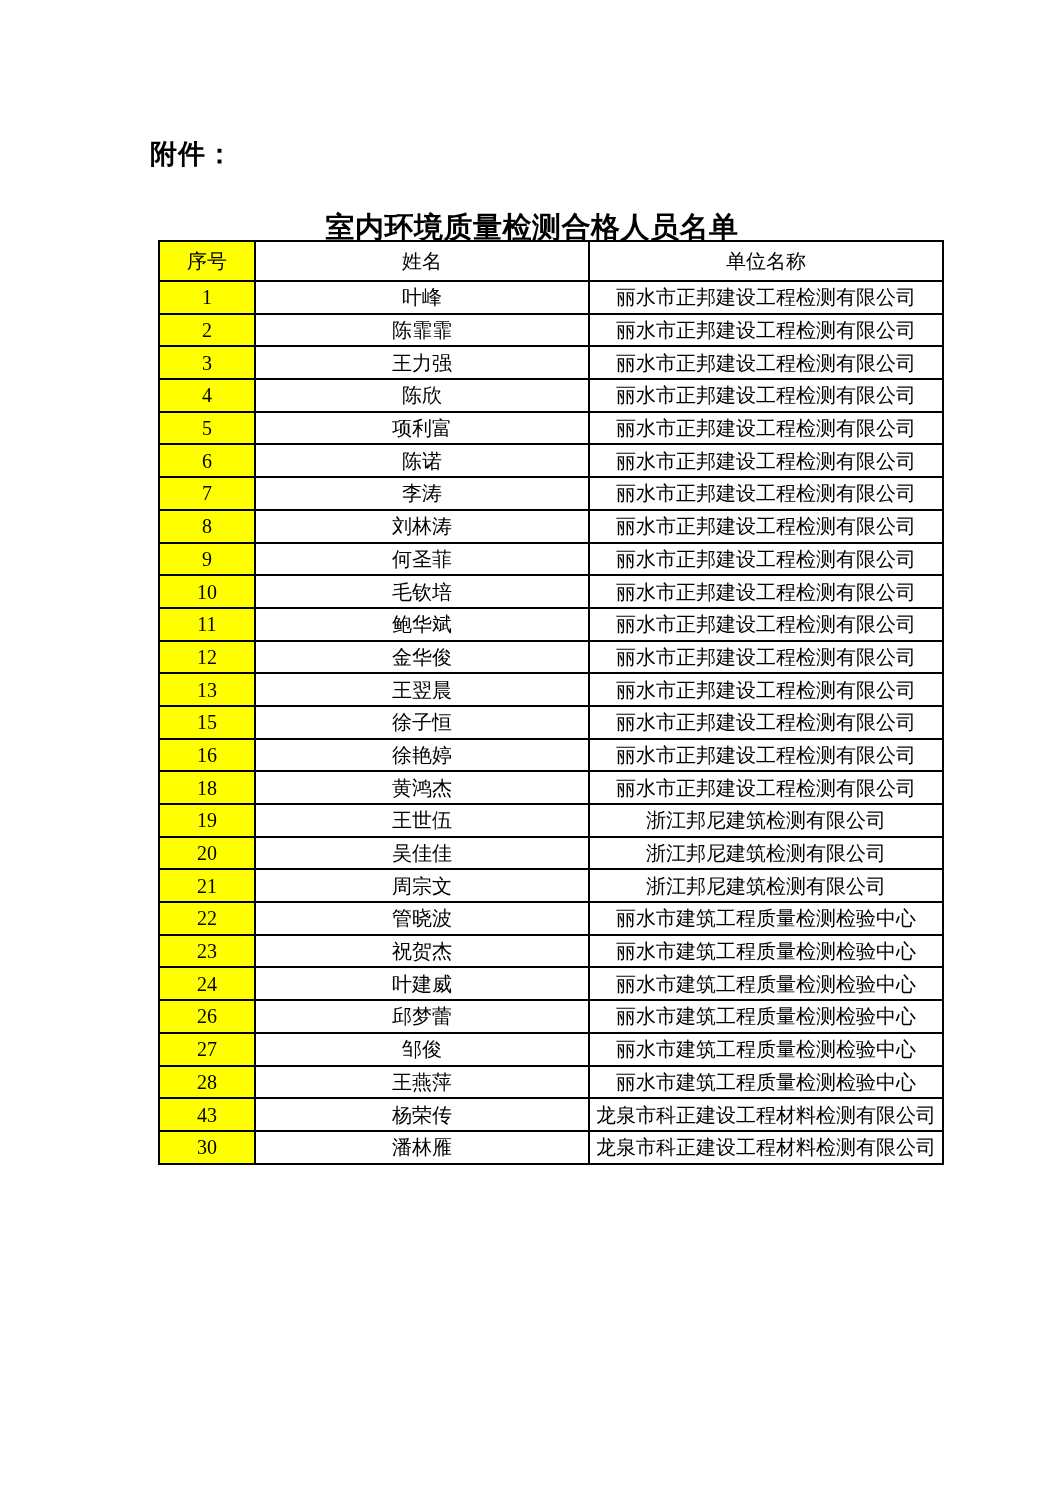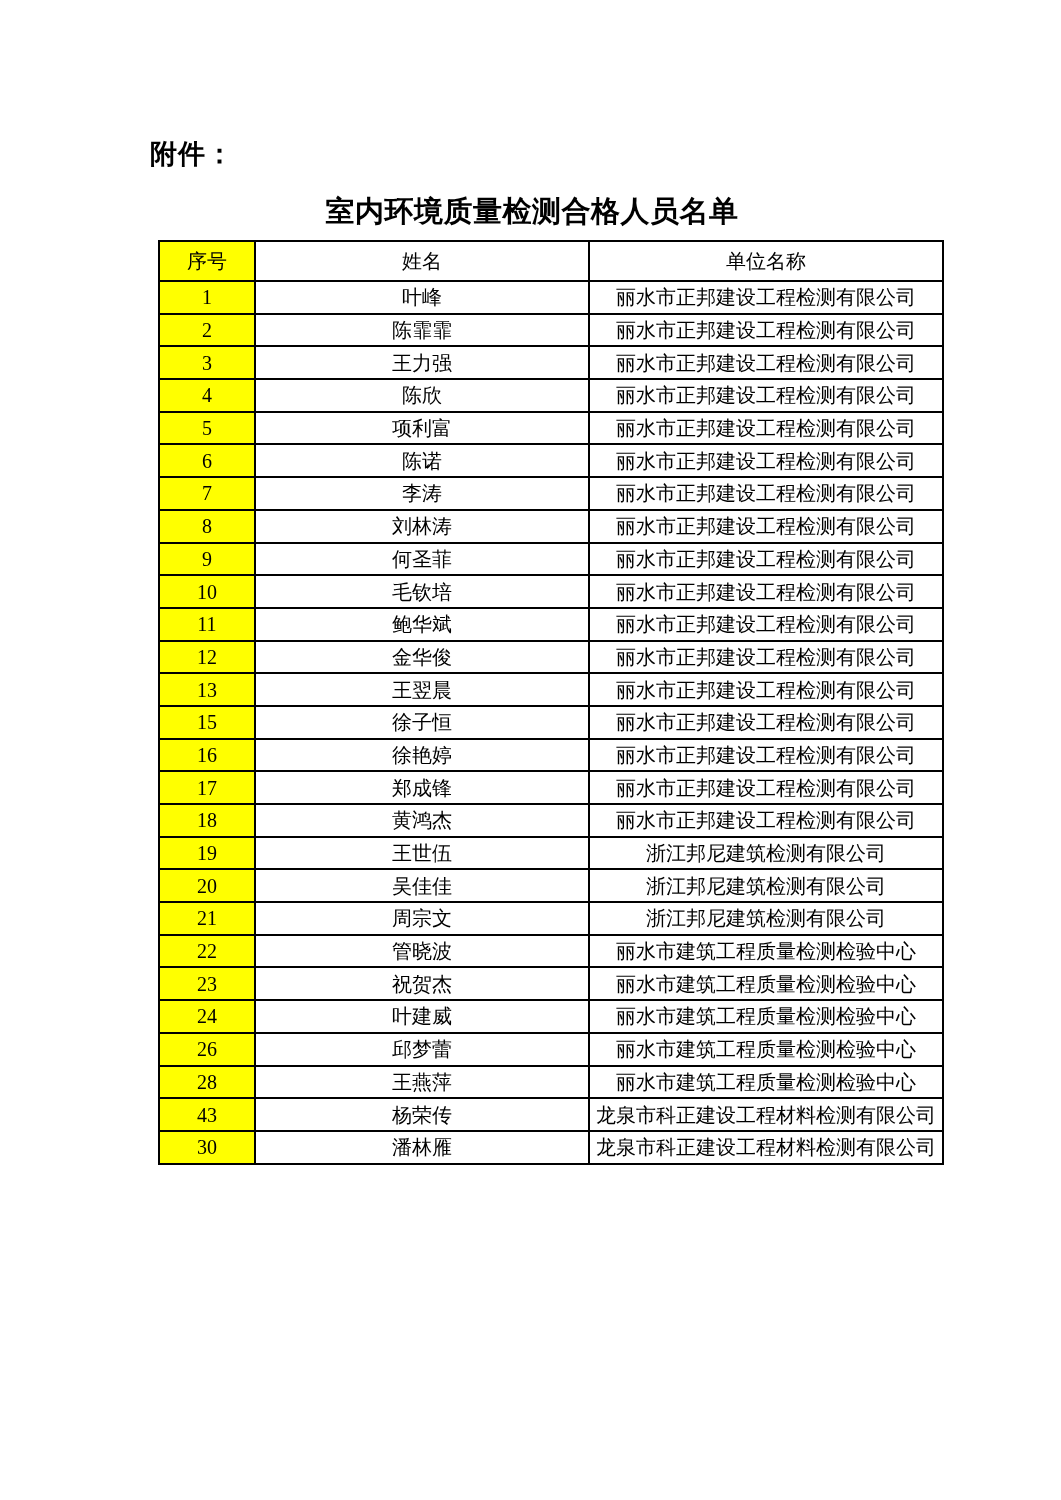--- a/index.html
+++ b/index.html
@@ -19,21 +19,21 @@
   }
   .attachment-label{
     position:absolute;
     left:150px;top:136px;
     font-size:27px;
     font-weight:bold;
     letter-spacing:1px;
   }
   .doc-title{
     position:absolute;
-    left:140px;top:192px;
+    left:140px;top:208px;
     width:784px;
     text-align:center;
     font-size:29px;
     font-weight:bold;
     letter-spacing:0.5px;
     white-space:nowrap;
   }
   table.personnel{
     position:absolute;
     left:158px;top:240px;
@@ -151,25 +151,20 @@
         <td class="num yellow">15</td>
         <td>徐子恒</td>
         <td>丽水市正邦建设工程检测有限公司</td>
       </tr>
       <tr>
         <td class="num yellow">16</td>
         <td>徐艳婷</td>
         <td>丽水市正邦建设工程检测有限公司</td>
       </tr>
       <tr>
-        <td class="num yellow">17</td>
-        <td>郑成锋</td>
-        <td>丽水市正邦建设工程检测有限公司</td>
-      </tr>
-      <tr>
         <td class="num yellow">18</td>
         <td>黄鸿杰</td>
         <td>丽水市正邦建设工程检测有限公司</td>
       </tr>
       <tr>
         <td class="num yellow">19</td>
         <td>王世伍</td>
         <td>浙江邦尼建筑检测有限公司</td>
       </tr>
       <tr>
@@ -196,20 +191,25 @@
         <td class="num yellow">24</td>
         <td>叶建威</td>
         <td>丽水市建筑工程质量检测检验中心</td>
       </tr>
       <tr>
         <td class="num yellow">26</td>
         <td>邱梦蕾</td>
         <td>丽水市建筑工程质量检测检验中心</td>
       </tr>
       <tr>
+        <td class="num yellow">27</td>
+        <td>邹俊</td>
+        <td>丽水市建筑工程质量检测检验中心</td>
+      </tr>
+      <tr>
         <td class="num yellow">28</td>
         <td>王燕萍</td>
         <td>丽水市建筑工程质量检测检验中心</td>
       </tr>
       <tr>
         <td class="num yellow">43</td>
         <td>杨荣传</td>
         <td>龙泉市科正建设工程材料检测有限公司</td>
       </tr>
       <tr>

